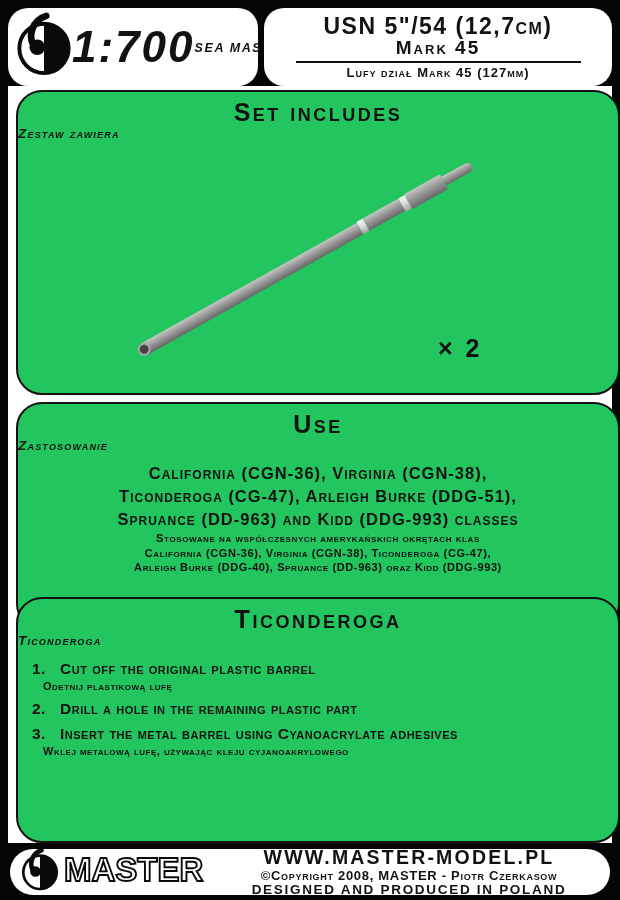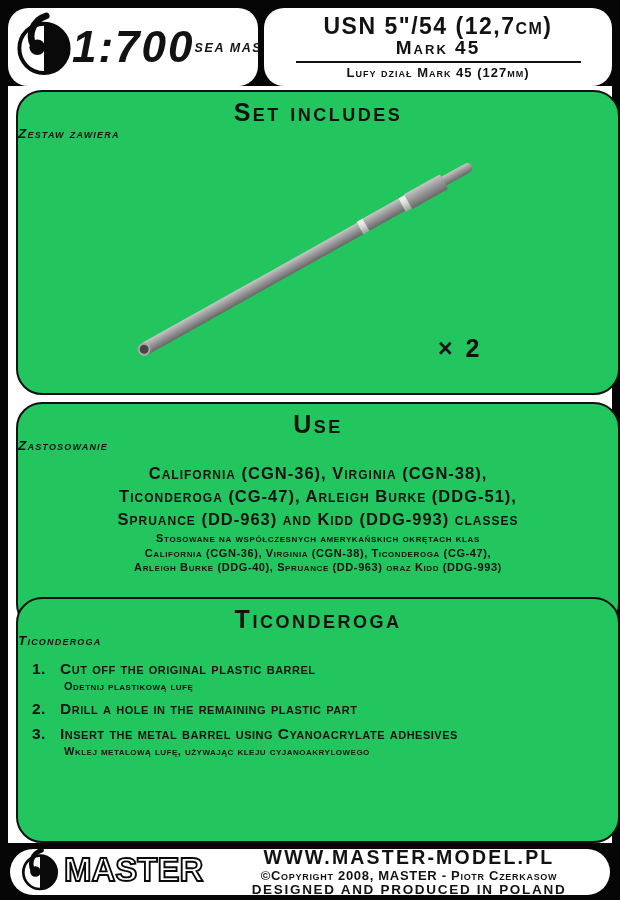--- a/index.html
+++ b/index.html
@@ -48,21 +48,21 @@
     background:#454545;border:2px solid #a9a9a9;box-sizing:content-box;
   }
   .qty{position:absolute;left:420px;top:242px;font-size:25px;font-weight:bold;letter-spacing:3px;}
   
   .use-lines{margin-top:9px;text-align:center;font-size:16.5px;font-weight:bold;font-variant:small-caps;letter-spacing:1px;line-height:23px;}
   .use-lines-pl{text-align:center;font-size:11px;font-weight:bold;font-variant:small-caps;letter-spacing:0.6px;line-height:14.5px;}
   
   .steps{margin:12px 0 0 14px;}
   .step-en{display:flex;font-size:15.5px;font-weight:bold;font-variant:small-caps;letter-spacing:0.5px;line-height:18px;margin-top:7px;white-space:nowrap;}
   .step-num{flex:0 0 28px;}
-  .step-pl{margin-left:32px;font-size:11px;font-weight:bold;font-variant:small-caps;letter-spacing:0.5px;line-height:13px;margin-top:2px;white-space:nowrap;}
+  .step-pl{margin-left:11px;font-size:11px;font-weight:bold;font-variant:small-caps;letter-spacing:0.5px;line-height:13px;margin-top:2px;white-space:nowrap;}
   .drill-row{display:flex;align-items:center;margin:6px 0 2px 105px;height:30px;}
   .phi{font-size:25px;font-style:italic;font-family:"DejaVu Sans",sans-serif;line-height:26px;}
   .drill-svg{margin-left:2px;}
   
   .footer-panel{
     position:absolute;left:10px;top:849px;width:600px;height:46px;
     background:#ffffff;border-radius:23px;display:flex;align-items:center;
   }
   .footer-logo{margin-left:10px;flex:0 0 auto;}
   .footer-wordmark{margin-left:2px;flex:0 0 auto;}

